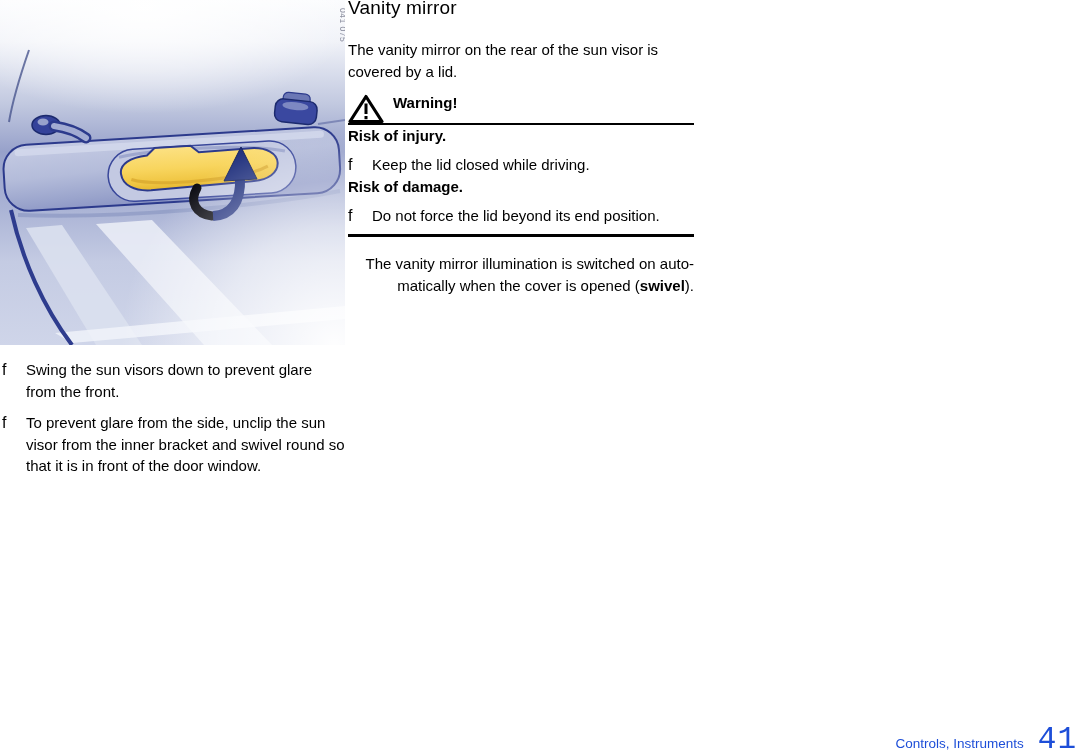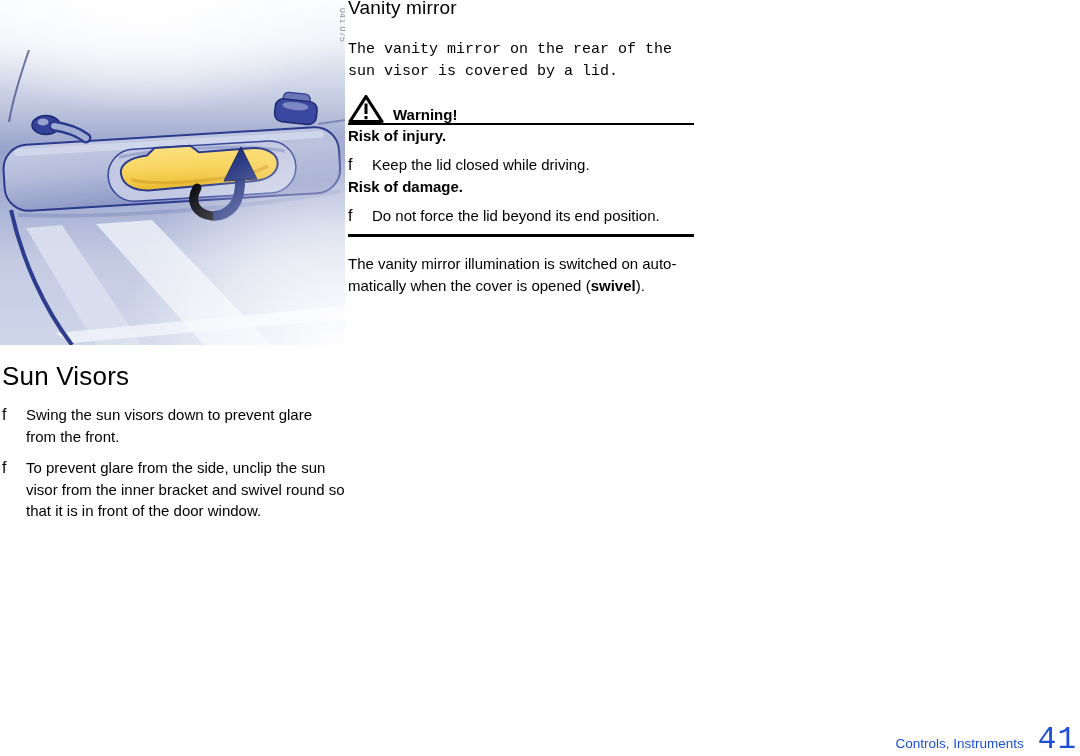--- a/index.html
+++ b/index.html
@@ -19,33 +19,33 @@
     line-height:28px; letter-spacing:0.2px;
   }
   .bullet-list { margin:14px 0 0 2px; }
   .bullet { display:flex; margin-top:10px; font-size:15px; line-height:21.5px; }
   .bullet .marker { flex:none; width:24px; font-size:16px; line-height:21.5px; }
   .bullet .b-text { width:320px; }
 
   
   .right-col { position:absolute; left:348px; top:0; width:346px; }
   .h2 { margin:-3px 0 0 0; font-size:19px; font-weight:400; line-height:22px; letter-spacing:0.2px; }
-  .para { margin:20px 0 12px 0; font-size:15px; line-height:21.5px;font-family:Liberation Mono, monospace; }
+  .para { margin:20px 0 12px 0; font-size:15px; line-height:21.5px; }
 
   .warning-box { margin-top:10px; border-bottom:3px solid #000; padding-bottom:8px; }
   .warning-head {
     display:flex; align-items:flex-end; gap:9px;
     border-bottom:2px solid #000; padding-bottom:0px; height:29px;
   }
   .warning-head .tri { flex:none; margin-bottom:-1px; }
-  .warning-title { font-size:15px; font-weight:700; line-height:17px; margin-bottom:0; }
+  .warning-title { font-size:15px; font-weight:700; line-height:17px; margin-bottom:12px; }
   .risk-label { margin-top:0; font-size:15px; font-weight:700; line-height:21px; }
   .warning-box .bullet { margin-top:8px; }
 
-  .note { margin-top:16px; font-size:15px; line-height:21.5px; }
+  .note { margin-top:16px; font-size:15px; line-height:21.5px;text-align:right; }
   .note b { font-weight:700; }
 
   
   .footer {
     position:absolute; right:3px; bottom:-1px;
     display:flex; align-items:baseline; gap:14px;
   }
   .footer .section { font-size:13.5px; color:#1d4ed8; padding-bottom:6px; }
   .footer .pagenum { font-size:31px; font-weight:400; color:#1d4ed8; letter-spacing:1px;font-family:Liberation Mono, monospace; }
 </style>
@@ -136,21 +136,20 @@
           <rect x="275" y="100" width="42" height="23" rx="8" fill="#3a48a0" stroke="#1c2a6e" stroke-width="1.5"></rect>
           <ellipse cx="295" cy="106" rx="13" ry="4" fill="#8a94c8" opacity="0.85"></ellipse>
         </g>
 
         <rect x="0" y="0" width="345" height="345" fill="url(#glowBR)"></rect>
 
         <text transform="translate(340,8) rotate(90)" font-size="8.5" fill="#8d90a0" letter-spacing="0.5">041 075</text>
       </svg>
     </figure>
 
-    <h1 class="h1">Sun Visors</h1>
 
     <div class="bullet-list">
       <div class="bullet">
         <span class="marker">f</span>
         <span class="b-text">Swing the sun visors down to prevent glare from the front.</span>
       </div>
       <div class="bullet">
         <span class="marker">f</span>
         <span class="b-text">To prevent glare from the side, unclip the sun visor from the inner bracket and swivel round so that it is in front of the door window.</span>
       </div>

